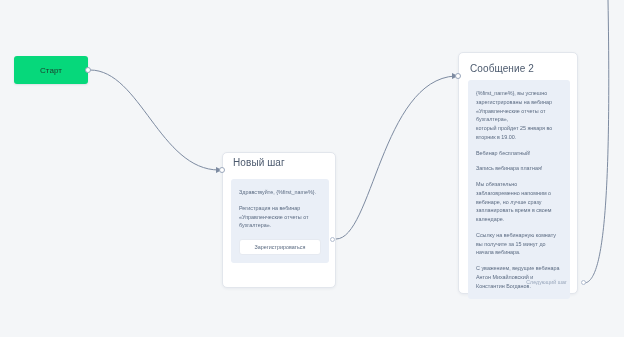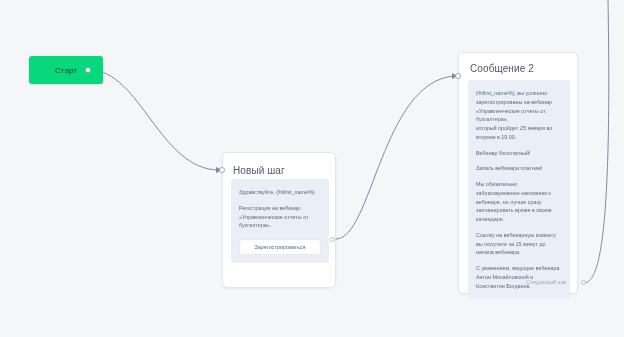--- a/index.html
+++ b/index.html
@@ -36,21 +36,20 @@
     left: 14px;
     top: 56px;
     width: 74px;
     height: 28px;
     background: #06d87b;
     border-radius: 3px;
     display: flex;
     align-items: center;
     justify-content: center;
     box-shadow: 0 1px 2px rgba(20, 40, 70, 0.10);
-    margin-left: 15px;
   }
   .start-node .label {
     font-size: 8px;
     color: #1c3b2c;
     letter-spacing: 0.1px;
   }
 
   
   .card {
     position: absolute;
@@ -82,21 +81,21 @@
   
   #card-step {
     left: 222px;
     top: 152px;
     width: 114px;
     height: 136px;
   }
   #card-step .card-title {
     position: absolute;
     left: 10px;
-    top: 12px;
+    top: 4px;
   }
   #card-step .bubble {
     position: absolute;
     left: 8px;
     top: 26px;
     width: 98px;
     padding: 9px 8px 8px 8px;
   }
   .reply-button {
     margin-top: 9px;

